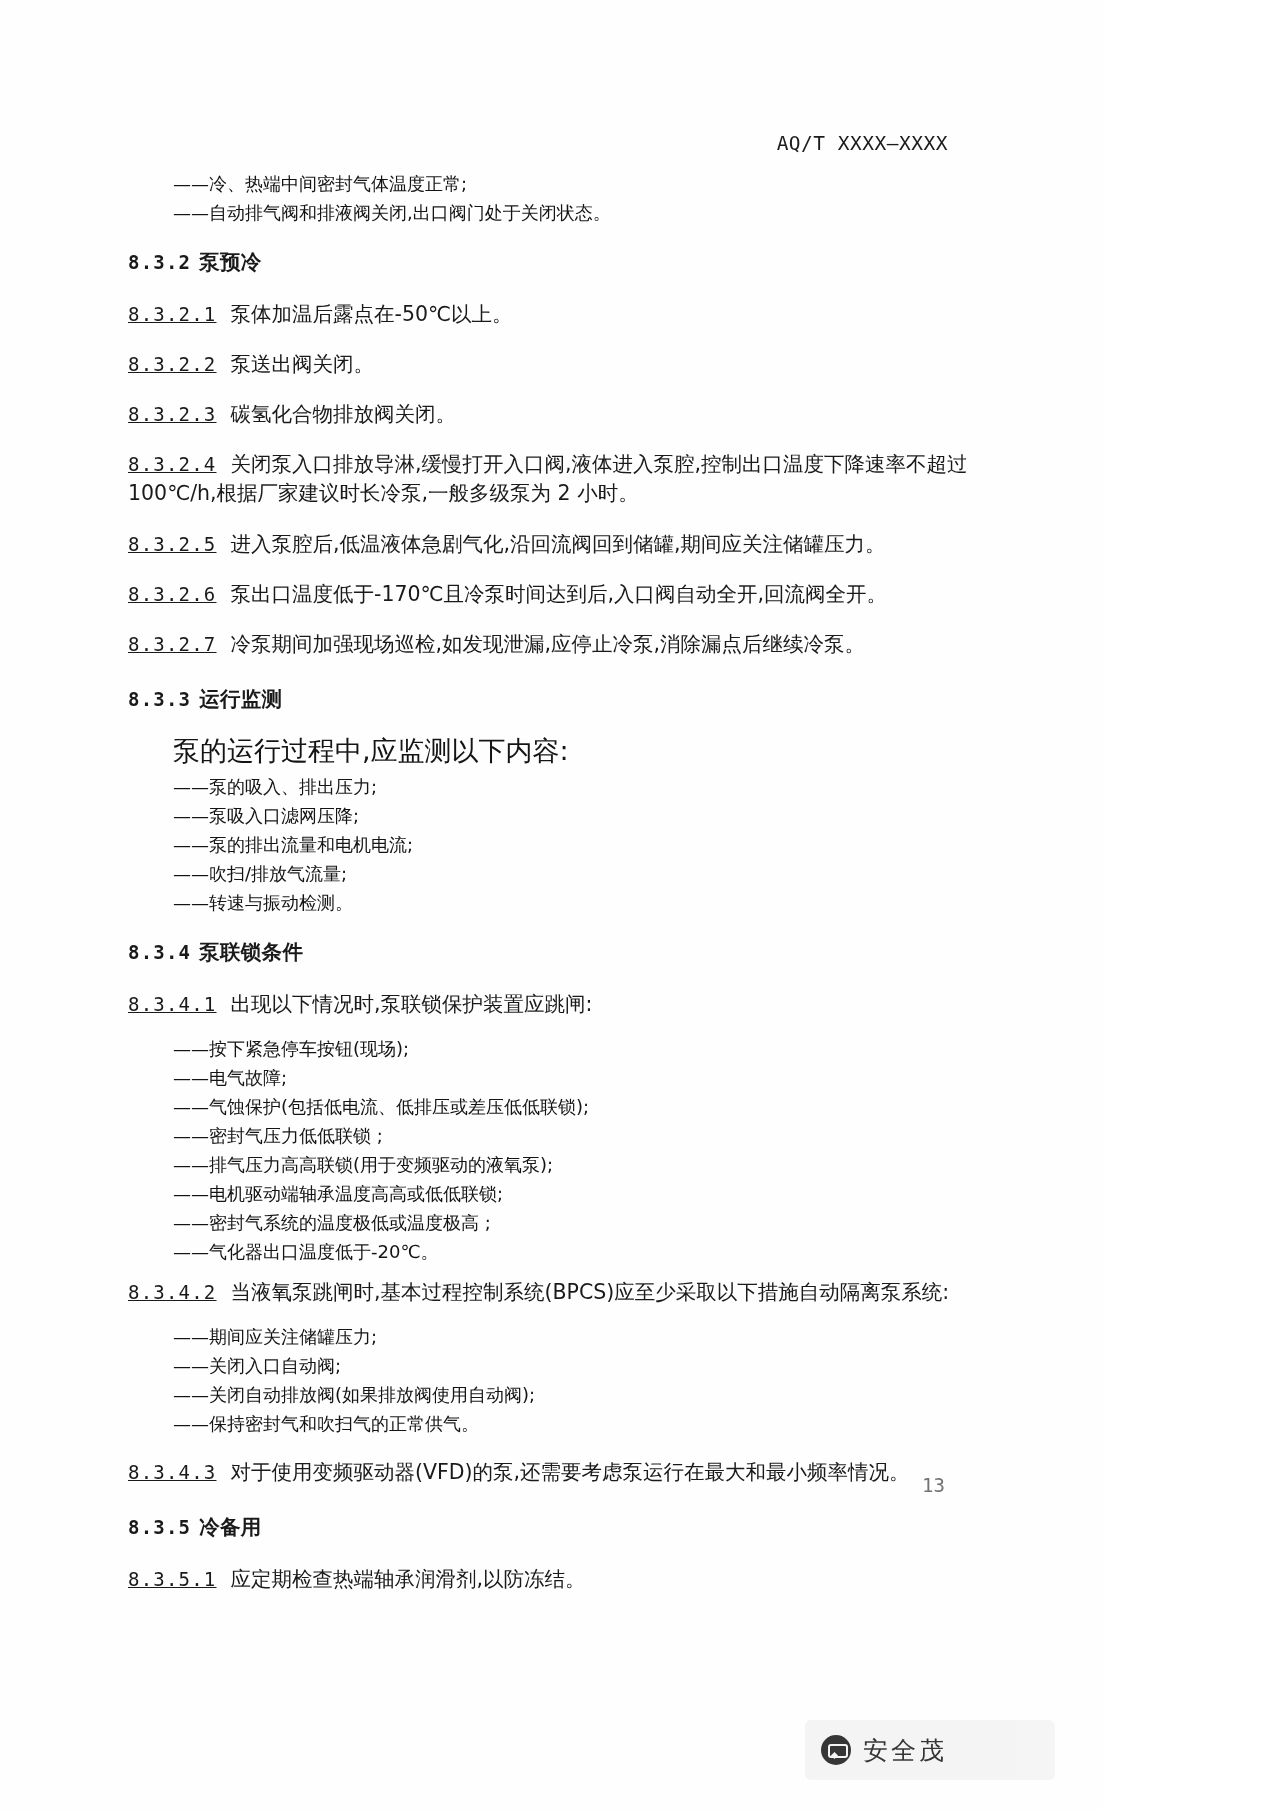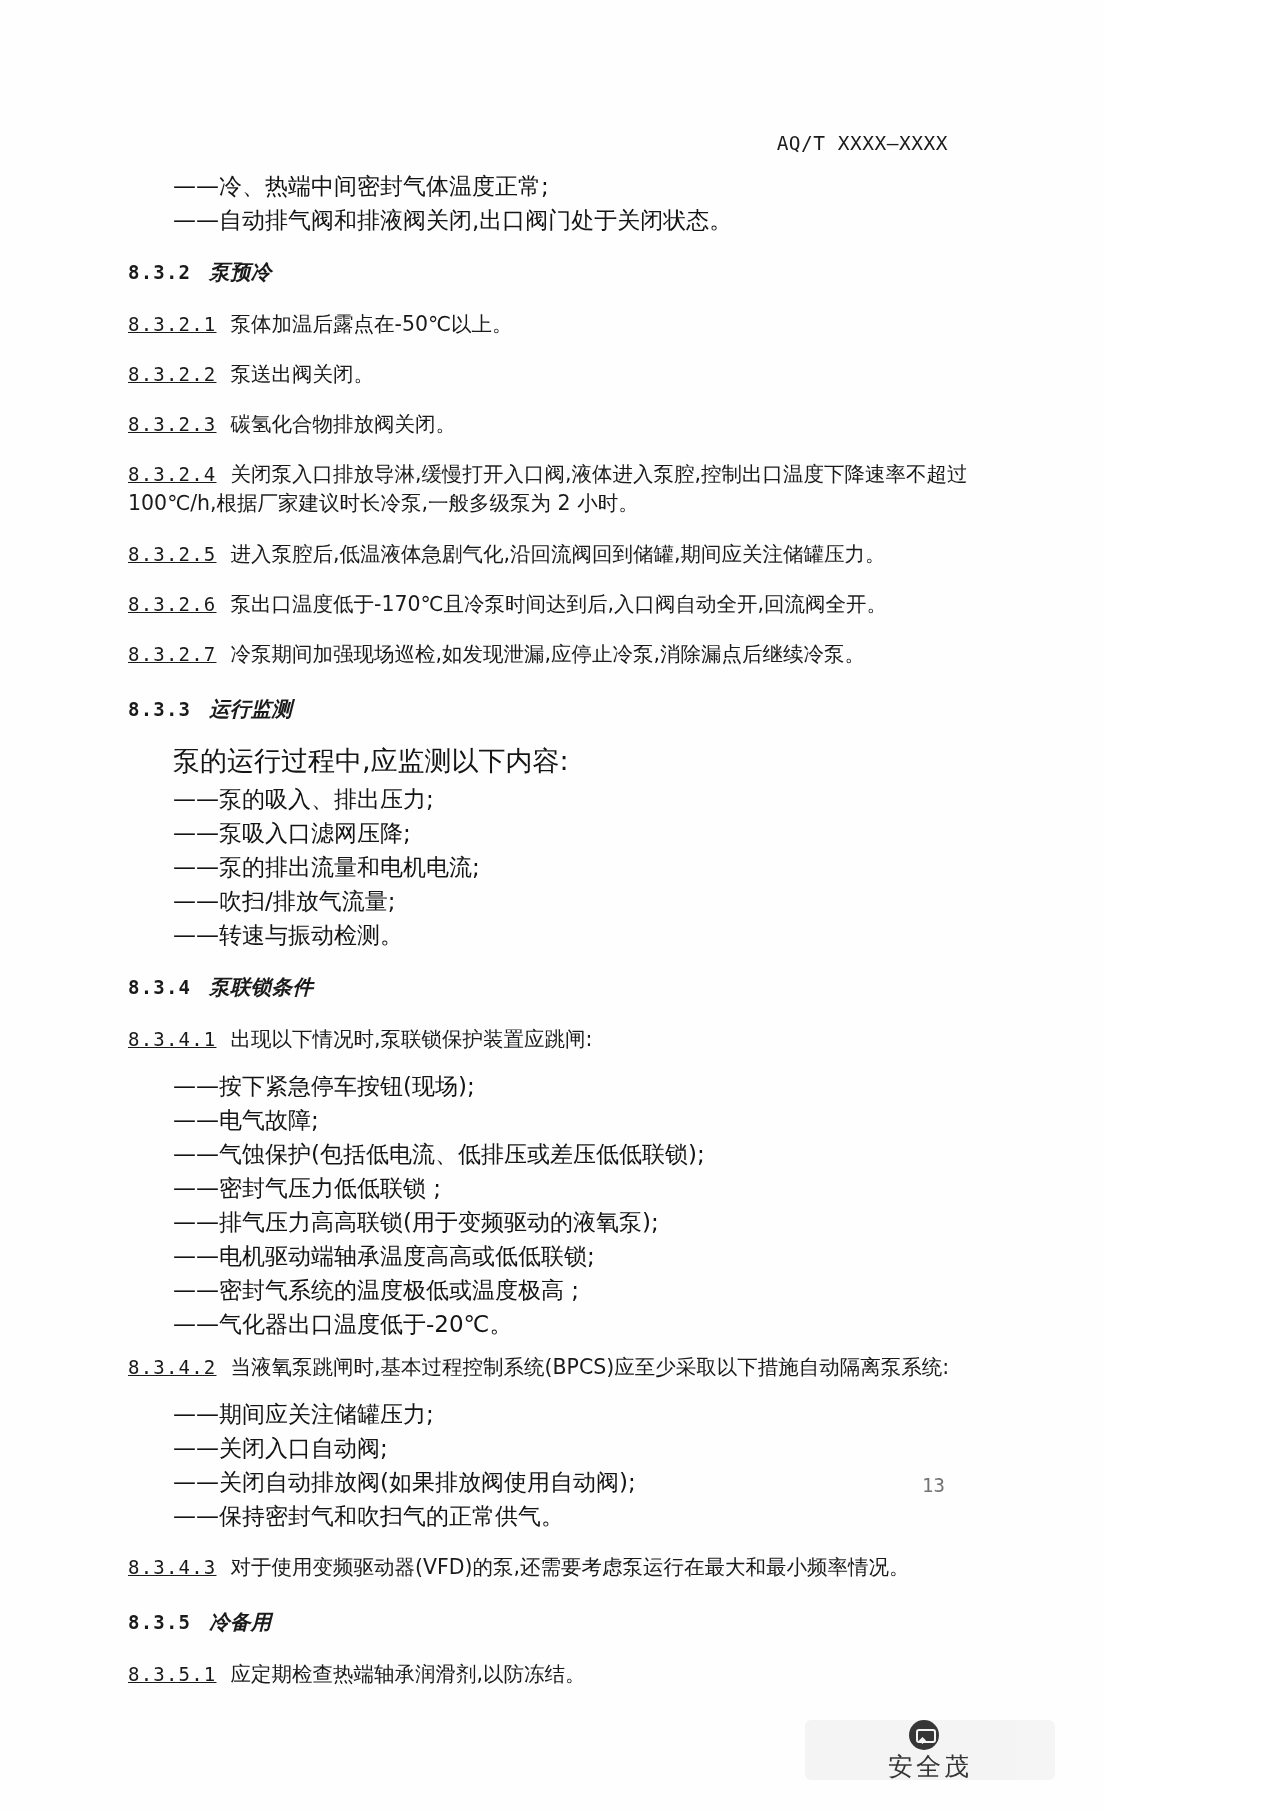--- a/index.html
+++ b/index.html
@@ -30,21 +30,21 @@
     color: #1c1c1c;
     white-space: nowrap;
   }
   .content {
     position: absolute;
     left: 128px;
     top: 175px;
     width: 880px;
   }
   .line {
-    font-size: 23px;
+    font-size: 18px;
     line-height: 1.0;
     color: #141414;
     white-space: nowrap;
   }
   .dash-tight {
     padding-left: 45px;
     margin-bottom: 11px;
   }
   .heading {
     font-weight: bold;
@@ -52,21 +52,21 @@
     margin-bottom: 24px;
     font-size: 20.5px;
     letter-spacing: 0.3px;
   }
   .heading .num {
     font-family: "DejaVu Sans Mono", "Liberation Mono", monospace;
     font-weight: bold;
     letter-spacing: 1.2px;
     font-size: 19px;
   }
-  .heading .ttl { margin-left: 18px; font-style: italic; }
+  .heading .ttl { margin-left: 8px; }
   .para {
     margin-bottom: 21px;
     font-size: 20.5px;
     line-height: 1.42;
   }
   .para .num {
     font-family: "DejaVu Sans Mono", "Liberation Mono", monospace;
     letter-spacing: 1.2px;
     font-size: 19px;
     text-decoration: underline;
@@ -94,21 +94,20 @@
     right: 48px;
     bottom: 30px;
     width: 250px;
     height: 60px;
     background: #f4f4f4;
     border-radius: 6px;
     display: flex;
     align-items: center;
     padding: 0 16px;
     opacity: 0.95;
-    flex-direction: column;
   }
   .wm .qi {
     width: 30px; height: 30px;
     border-radius: 50%;
     background: #2c2c2c;
     position: relative;
     flex: 0 0 auto;
     margin-right: 12px;
   }
   .wm .qi:before {

